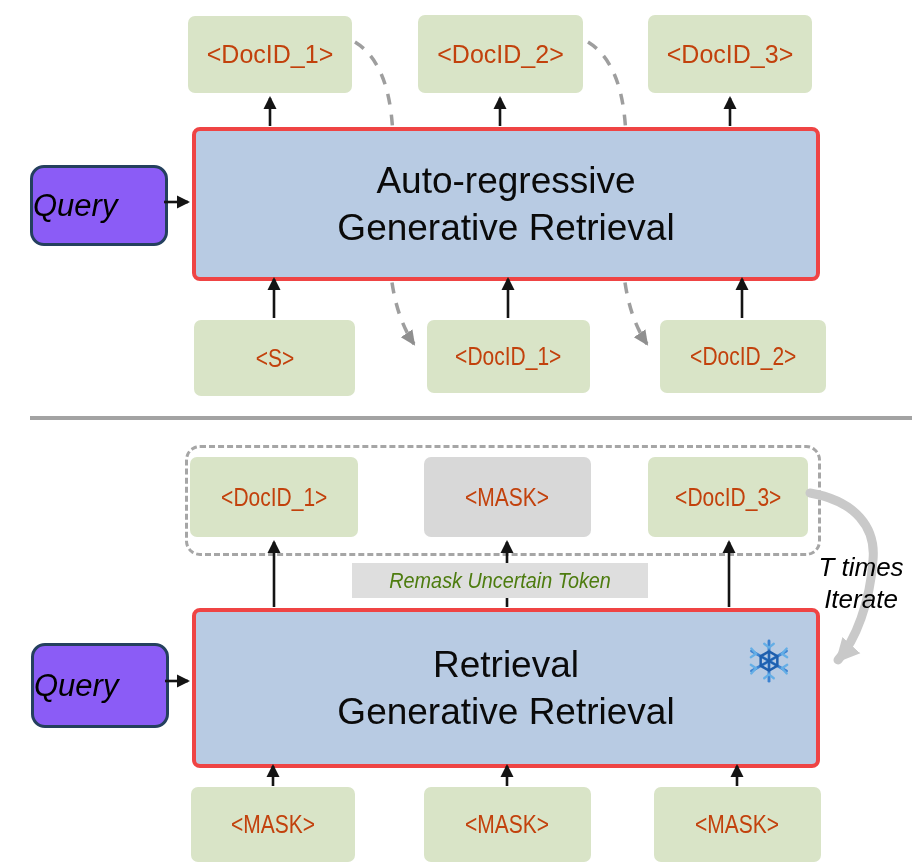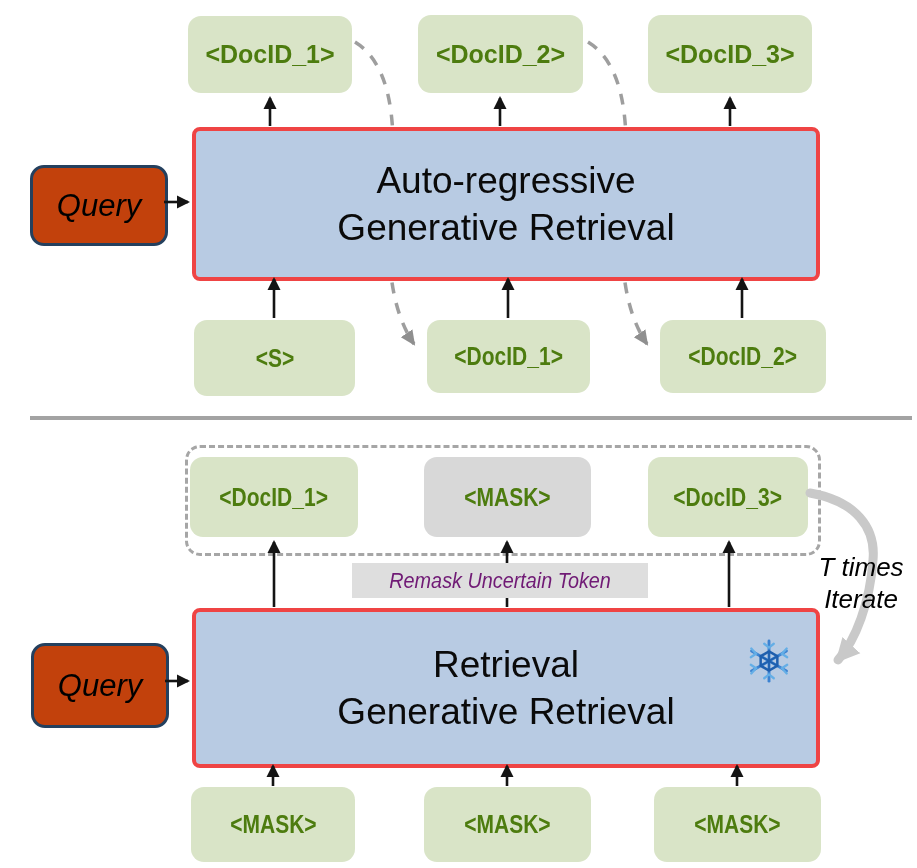--- a/index.html
+++ b/index.html
@@ -8,41 +8,41 @@
     font-family:"Liberation Sans", sans-serif;overflow:hidden;
   }
   svg.layer{position:absolute;left:0;top:0;pointer-events:none;}
   #under-layer{z-index:1;}
   #boxes{position:absolute;left:0;top:0;width:100%;height:100%;z-index:2;}
   #over-layer{z-index:3;}
   #labels{position:absolute;left:0;top:0;width:100%;height:100%;z-index:4;pointer-events:none;}
 
   .token{
     position:absolute;display:flex;align-items:center;justify-content:center;
-    border-radius:13px;color:#4d7c0f;font-size:25px;font-weight:bold;
+    border-radius:7px;color:#c2410c;font-size:25px;
   }
   .green{background:#d9e4c7;}
   .gray{background:#d8d8d8;}
   .condensed span{display:inline-block;transform:scaleX(0.84);white-space:nowrap;}
   .model{
     position:absolute;background:#b8cbe3;border:4px solid #ef4444;border-radius:8px;
     display:flex;flex-direction:column;align-items:center;justify-content:center;
     color:#0a0a0a;font-size:37px;line-height:1.28;text-align:center;
   }
   .query{
-    position:absolute;background:#c2410c;border:3px solid #24405e;border-radius:14px;
-    display:flex;align-items:center;justify-content:center;
+    position:absolute;background:#8b5cf6;border:3px solid #24405e;border-radius:14px;
+    display:flex;align-items:center;justify-content:flex-start;
     font-style:italic;font-size:31px;color:#000;
   }
   .dashed-frame{
     position:absolute;border:3px dashed #a6a6a6;border-radius:15px;background:transparent;
   }
   .divider{position:absolute;background:#a3a3a3;}
   .remask{
-    position:absolute;background:#dedede;color:#701a75;font-style:italic;font-size:22px;
+    position:absolute;background:#dedede;color:#4d7c0f;font-style:italic;font-size:22px;
     display:flex;align-items:center;justify-content:center;white-space:nowrap;
   }
   .remask span{display:inline-block;transform:scaleX(0.9);}
   .iterate{
     position:absolute;font-style:italic;font-size:26px;line-height:1.22;color:#000;
     text-align:center;white-space:nowrap;
   }
   .snowflake{position:absolute;}
 </style>
 </head>

